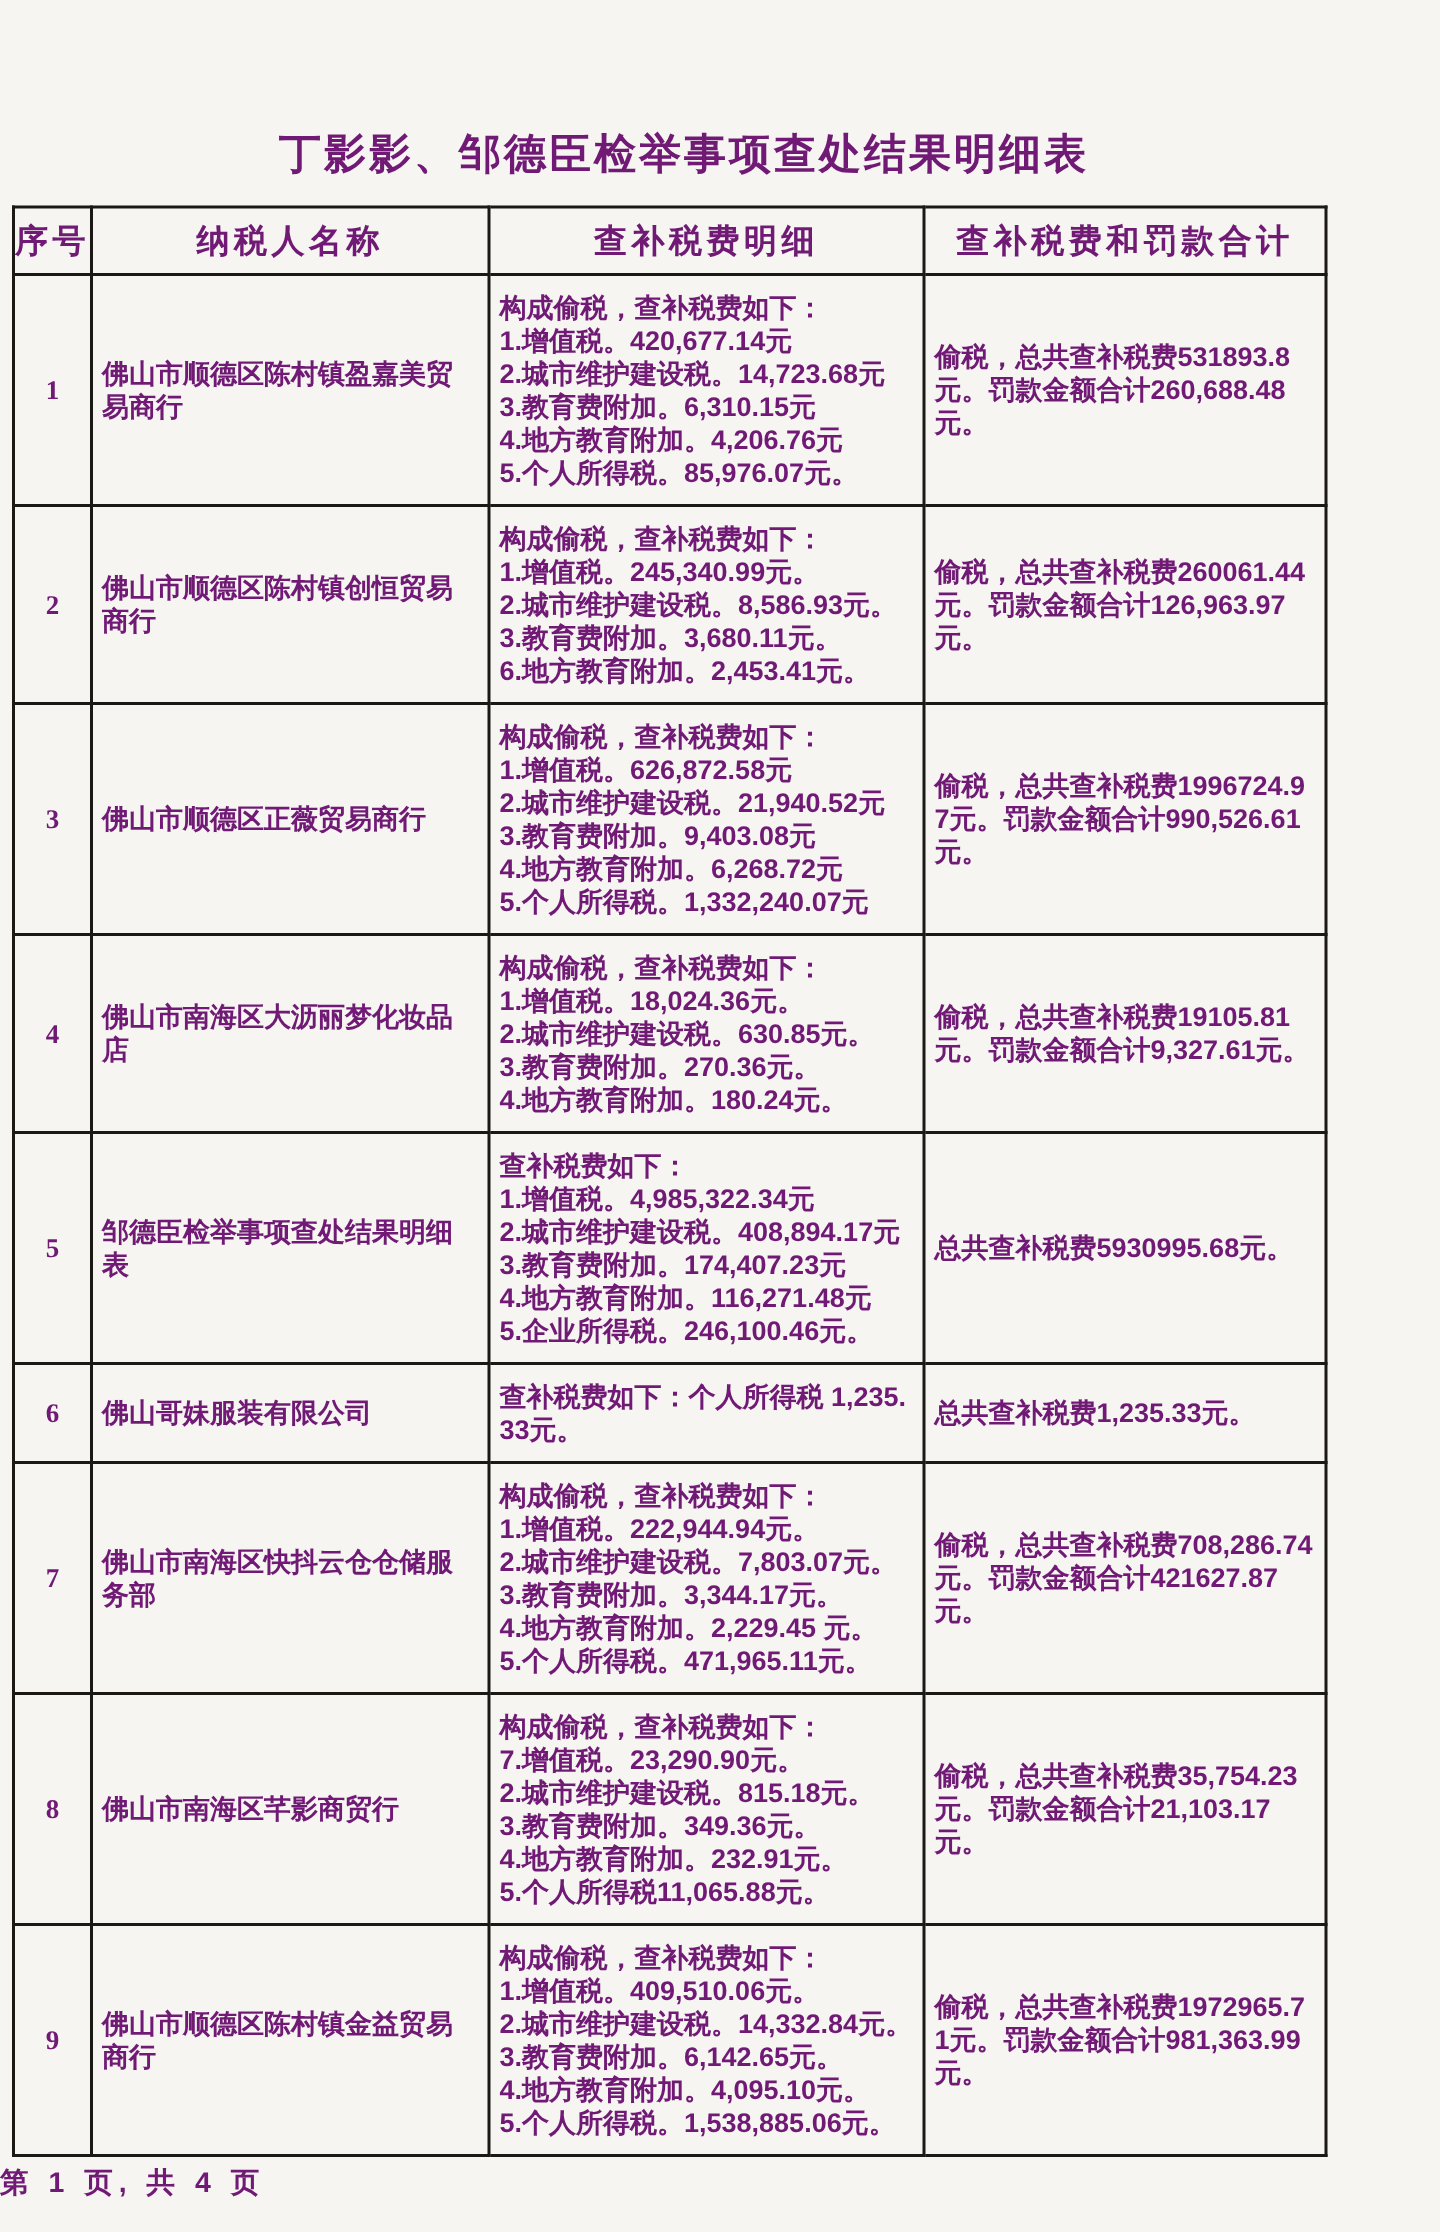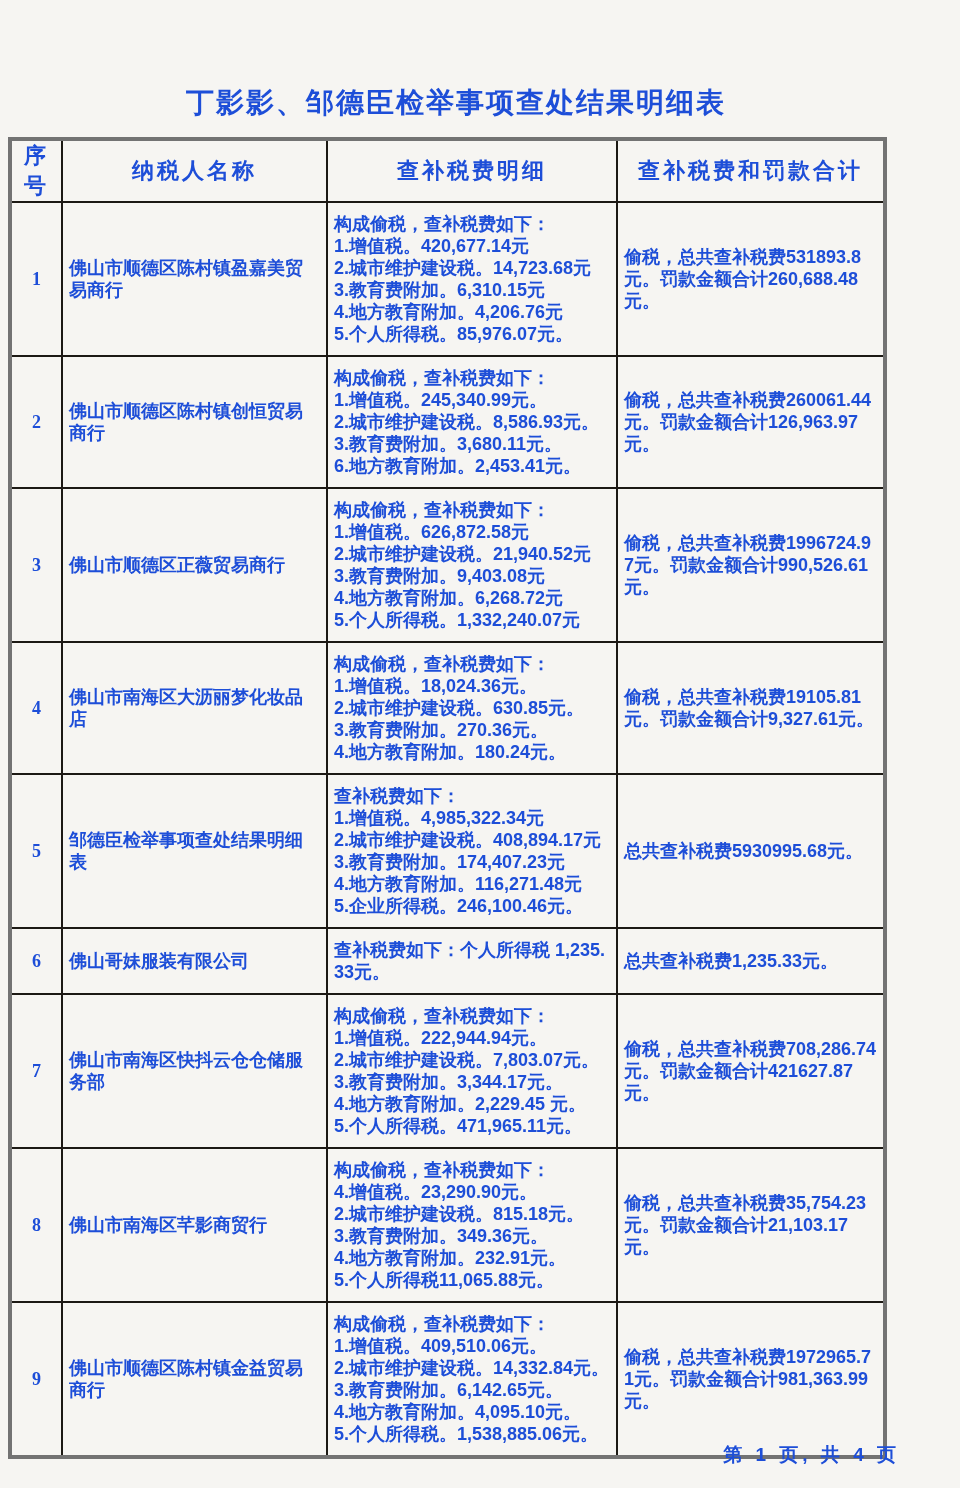--- a/index.html
+++ b/index.html
@@ -2,39 +2,39 @@
 <html><head>
 <meta charset="utf-8">
 <style>
   html,body { margin:0; padding:0; background:#dddbd6; }
   .page {
     position:relative;
     width:960px; height:1488px;
     margin:0 auto;
     background:#f6f5f2;
     font-family:"Liberation Sans", sans-serif;
-    color:#1d4ed8;
+    color:#701a75;
     overflow:hidden;
   }
   .title {
     position:absolute;
     top:84px; left:0; width:912px;
     margin:0;
     text-align:center;
     font-size:28px;
     font-weight:bold;
     letter-spacing:2px;
   }
   .results-table {
     position:absolute;
     top:137px; left:8px;
     width:875px;
     border-collapse:collapse;
     table-layout:fixed;
-    border:4px solid #737373;
+    border:1px solid #737373;
   }
   .results-table th, .results-table td {
     border:2px solid #1c1914;
     font-weight:bold;
     word-break:break-all;
   }
   .results-table thead tr { height:45px; }
   .results-table th {
     font-size:22px;
     text-align:center;
@@ -65,21 +65,21 @@
   tbody tr:nth-child(3){ height:140px; }
   tbody tr:nth-child(4){ height:114px; }
   tbody tr:nth-child(5){ height:140px; }
   tbody tr:nth-child(6){ height:56px;  }
   tbody tr:nth-child(7){ height:144px; }
   tbody tr:nth-child(8){ height:140px; }
   tbody tr:nth-child(9){ height:150px; }
   .footer {
     position:absolute;
     top:1442px; left:0; width:900px;
-    text-align:right;
+    text-align:left;
     font-size:19px;
     font-weight:bold;
     letter-spacing:4px;
   }
 </style>
 </head>
 <body>
 
 <div class="page">
 
@@ -183,21 +183,21 @@
             <div class="detail-line">4.地方教育附加。2,229.45 元。</div>
             <div class="detail-line">5.个人所得税。471,965.11元。</div>
           </td>
     <td class="cell-total">偷税，总共查补税费708,286.74元。罚款金额合计421627.87元。</td>
   </tr>
         <tr>
     <td class="cell-no">8</td>
     <td class="cell-name">佛山市南海区芊影商贸行</td>
     <td class="cell-detail">
             <div class="detail-line">构成偷税，查补税费如下：</div>
-            <div class="detail-line">4.增值税。23,290.90元。</div>
+            <div class="detail-line">7.增值税。23,290.90元。</div>
             <div class="detail-line">2.城市维护建设税。815.18元。</div>
             <div class="detail-line">3.教育费附加。349.36元。</div>
             <div class="detail-line">4.地方教育附加。232.91元。</div>
             <div class="detail-line">5.个人所得税11,065.88元。</div>
           </td>
     <td class="cell-total">偷税，总共查补税费35,754.23元。罚款金额合计21,103.17元。</td>
   </tr>
         <tr>
     <td class="cell-no">9</td>
     <td class="cell-name">佛山市顺德区陈村镇金益贸易商行</td>

